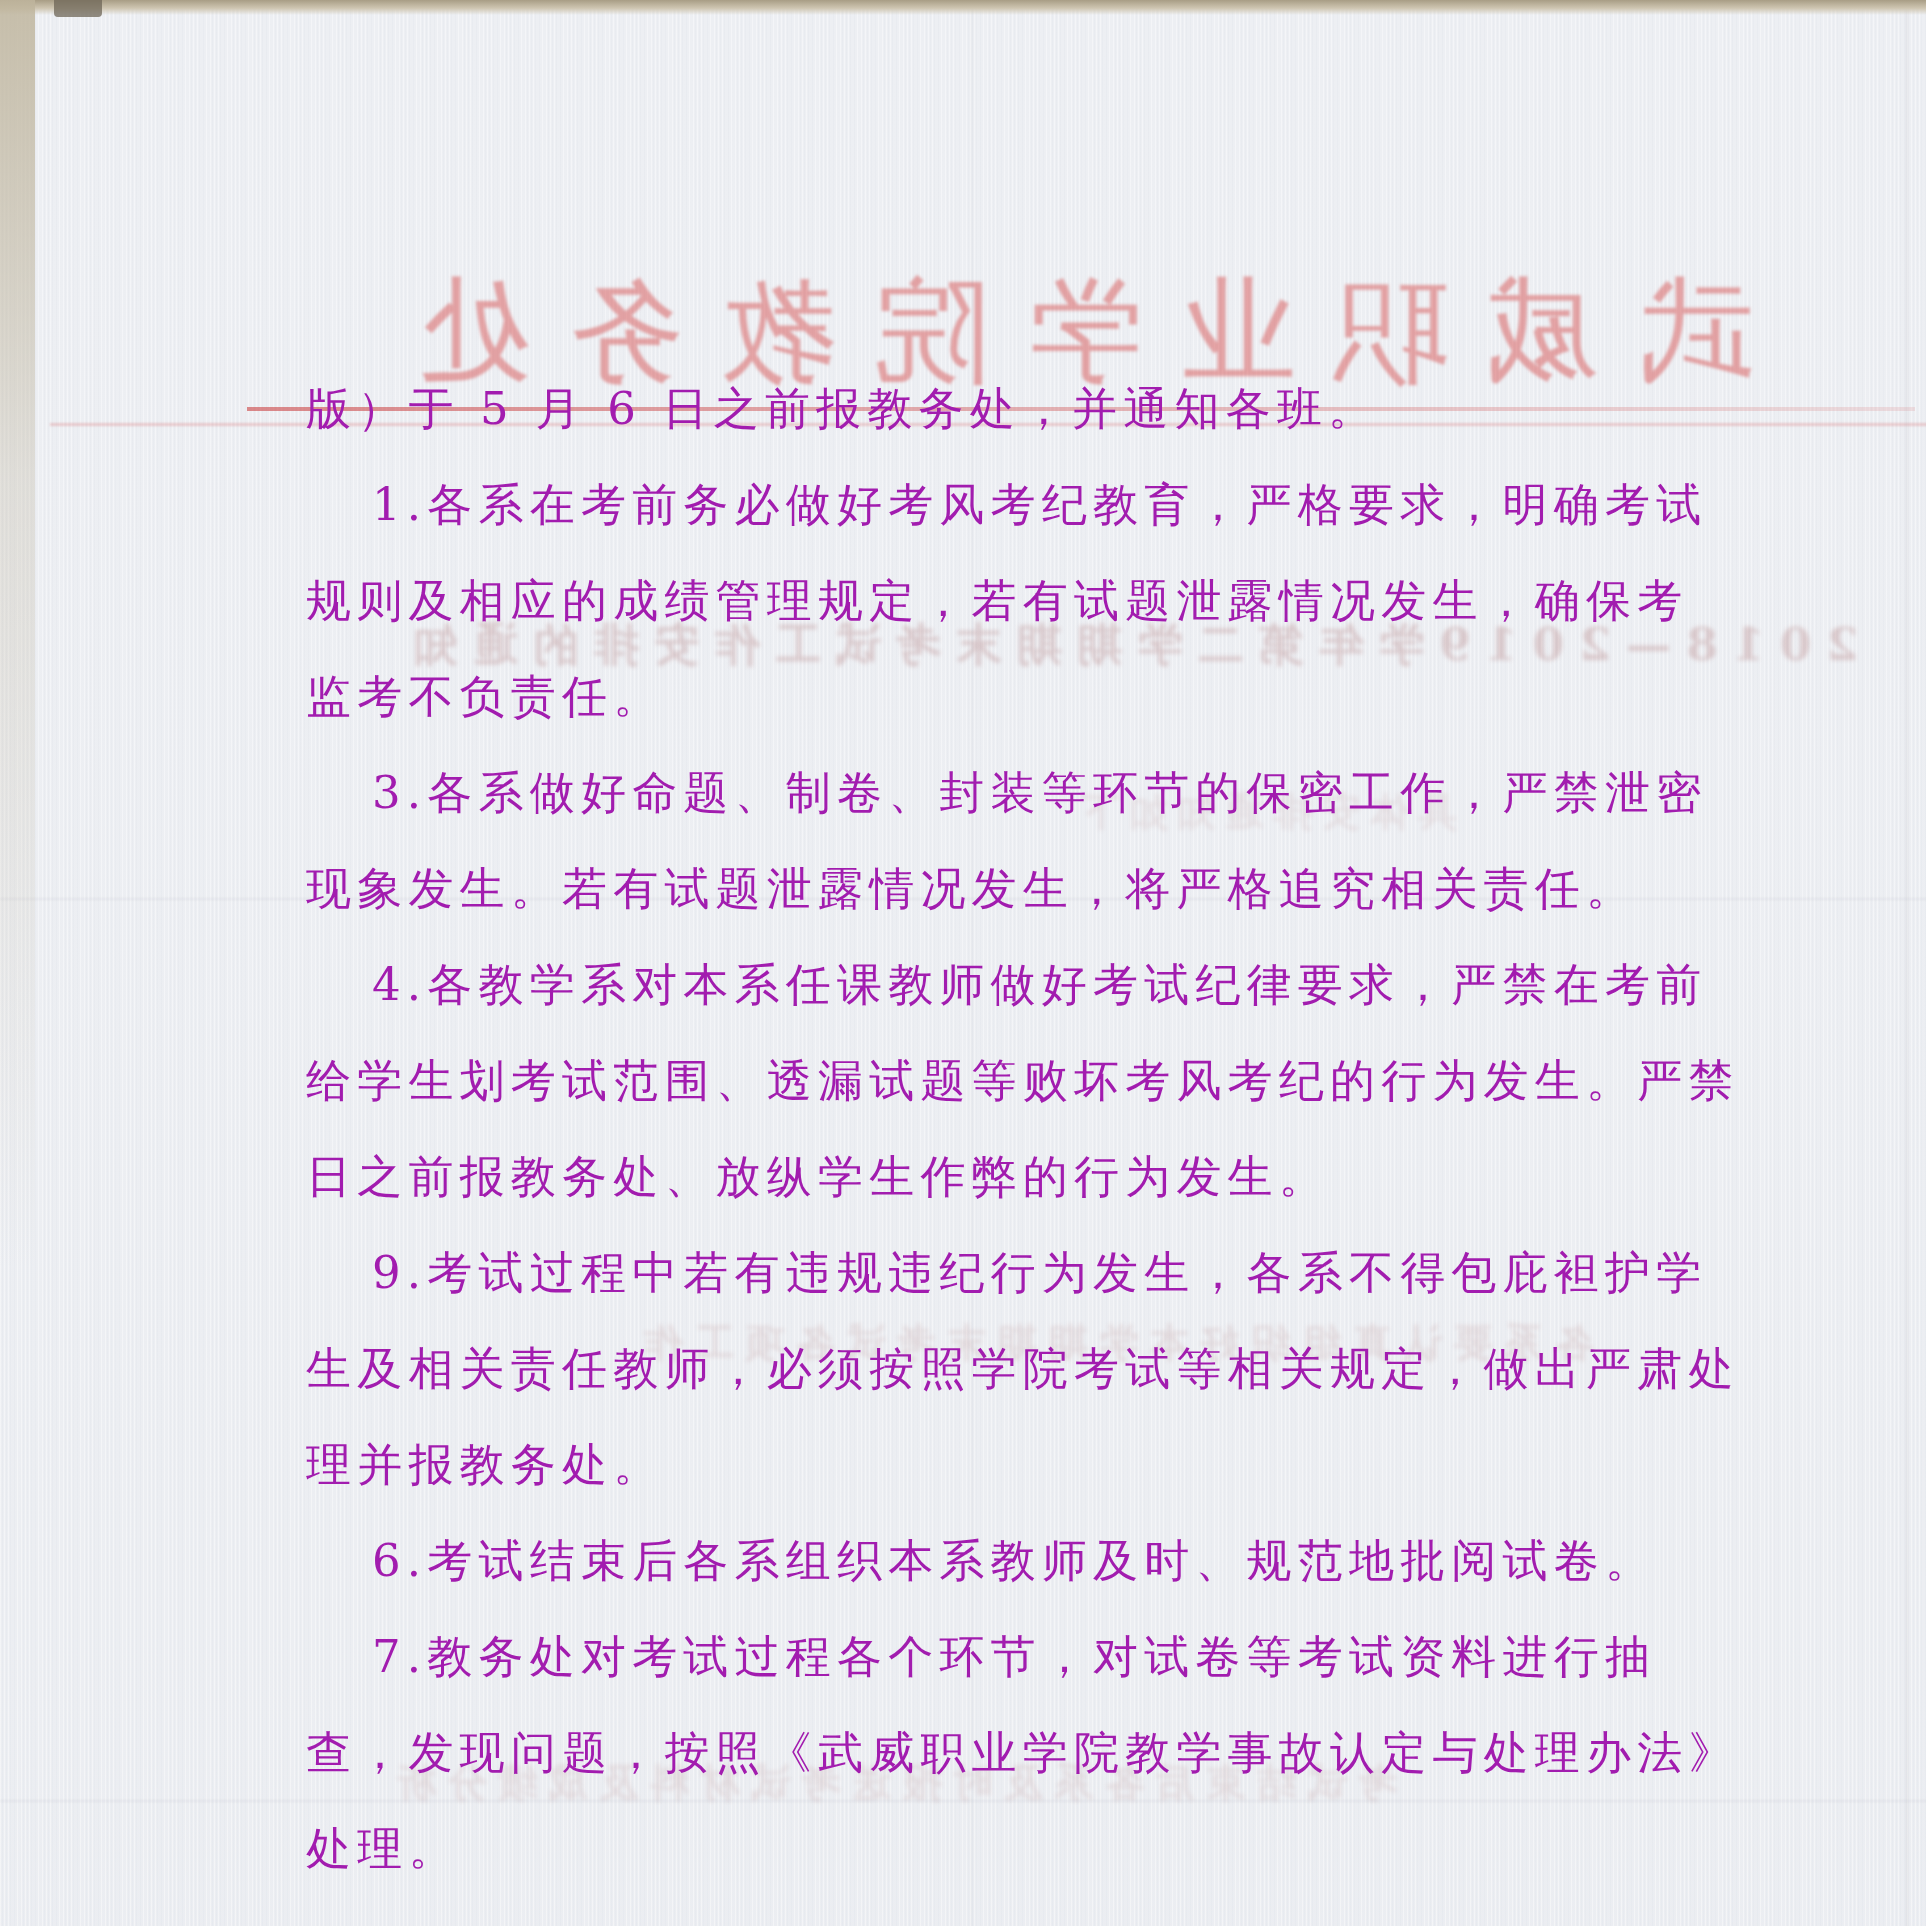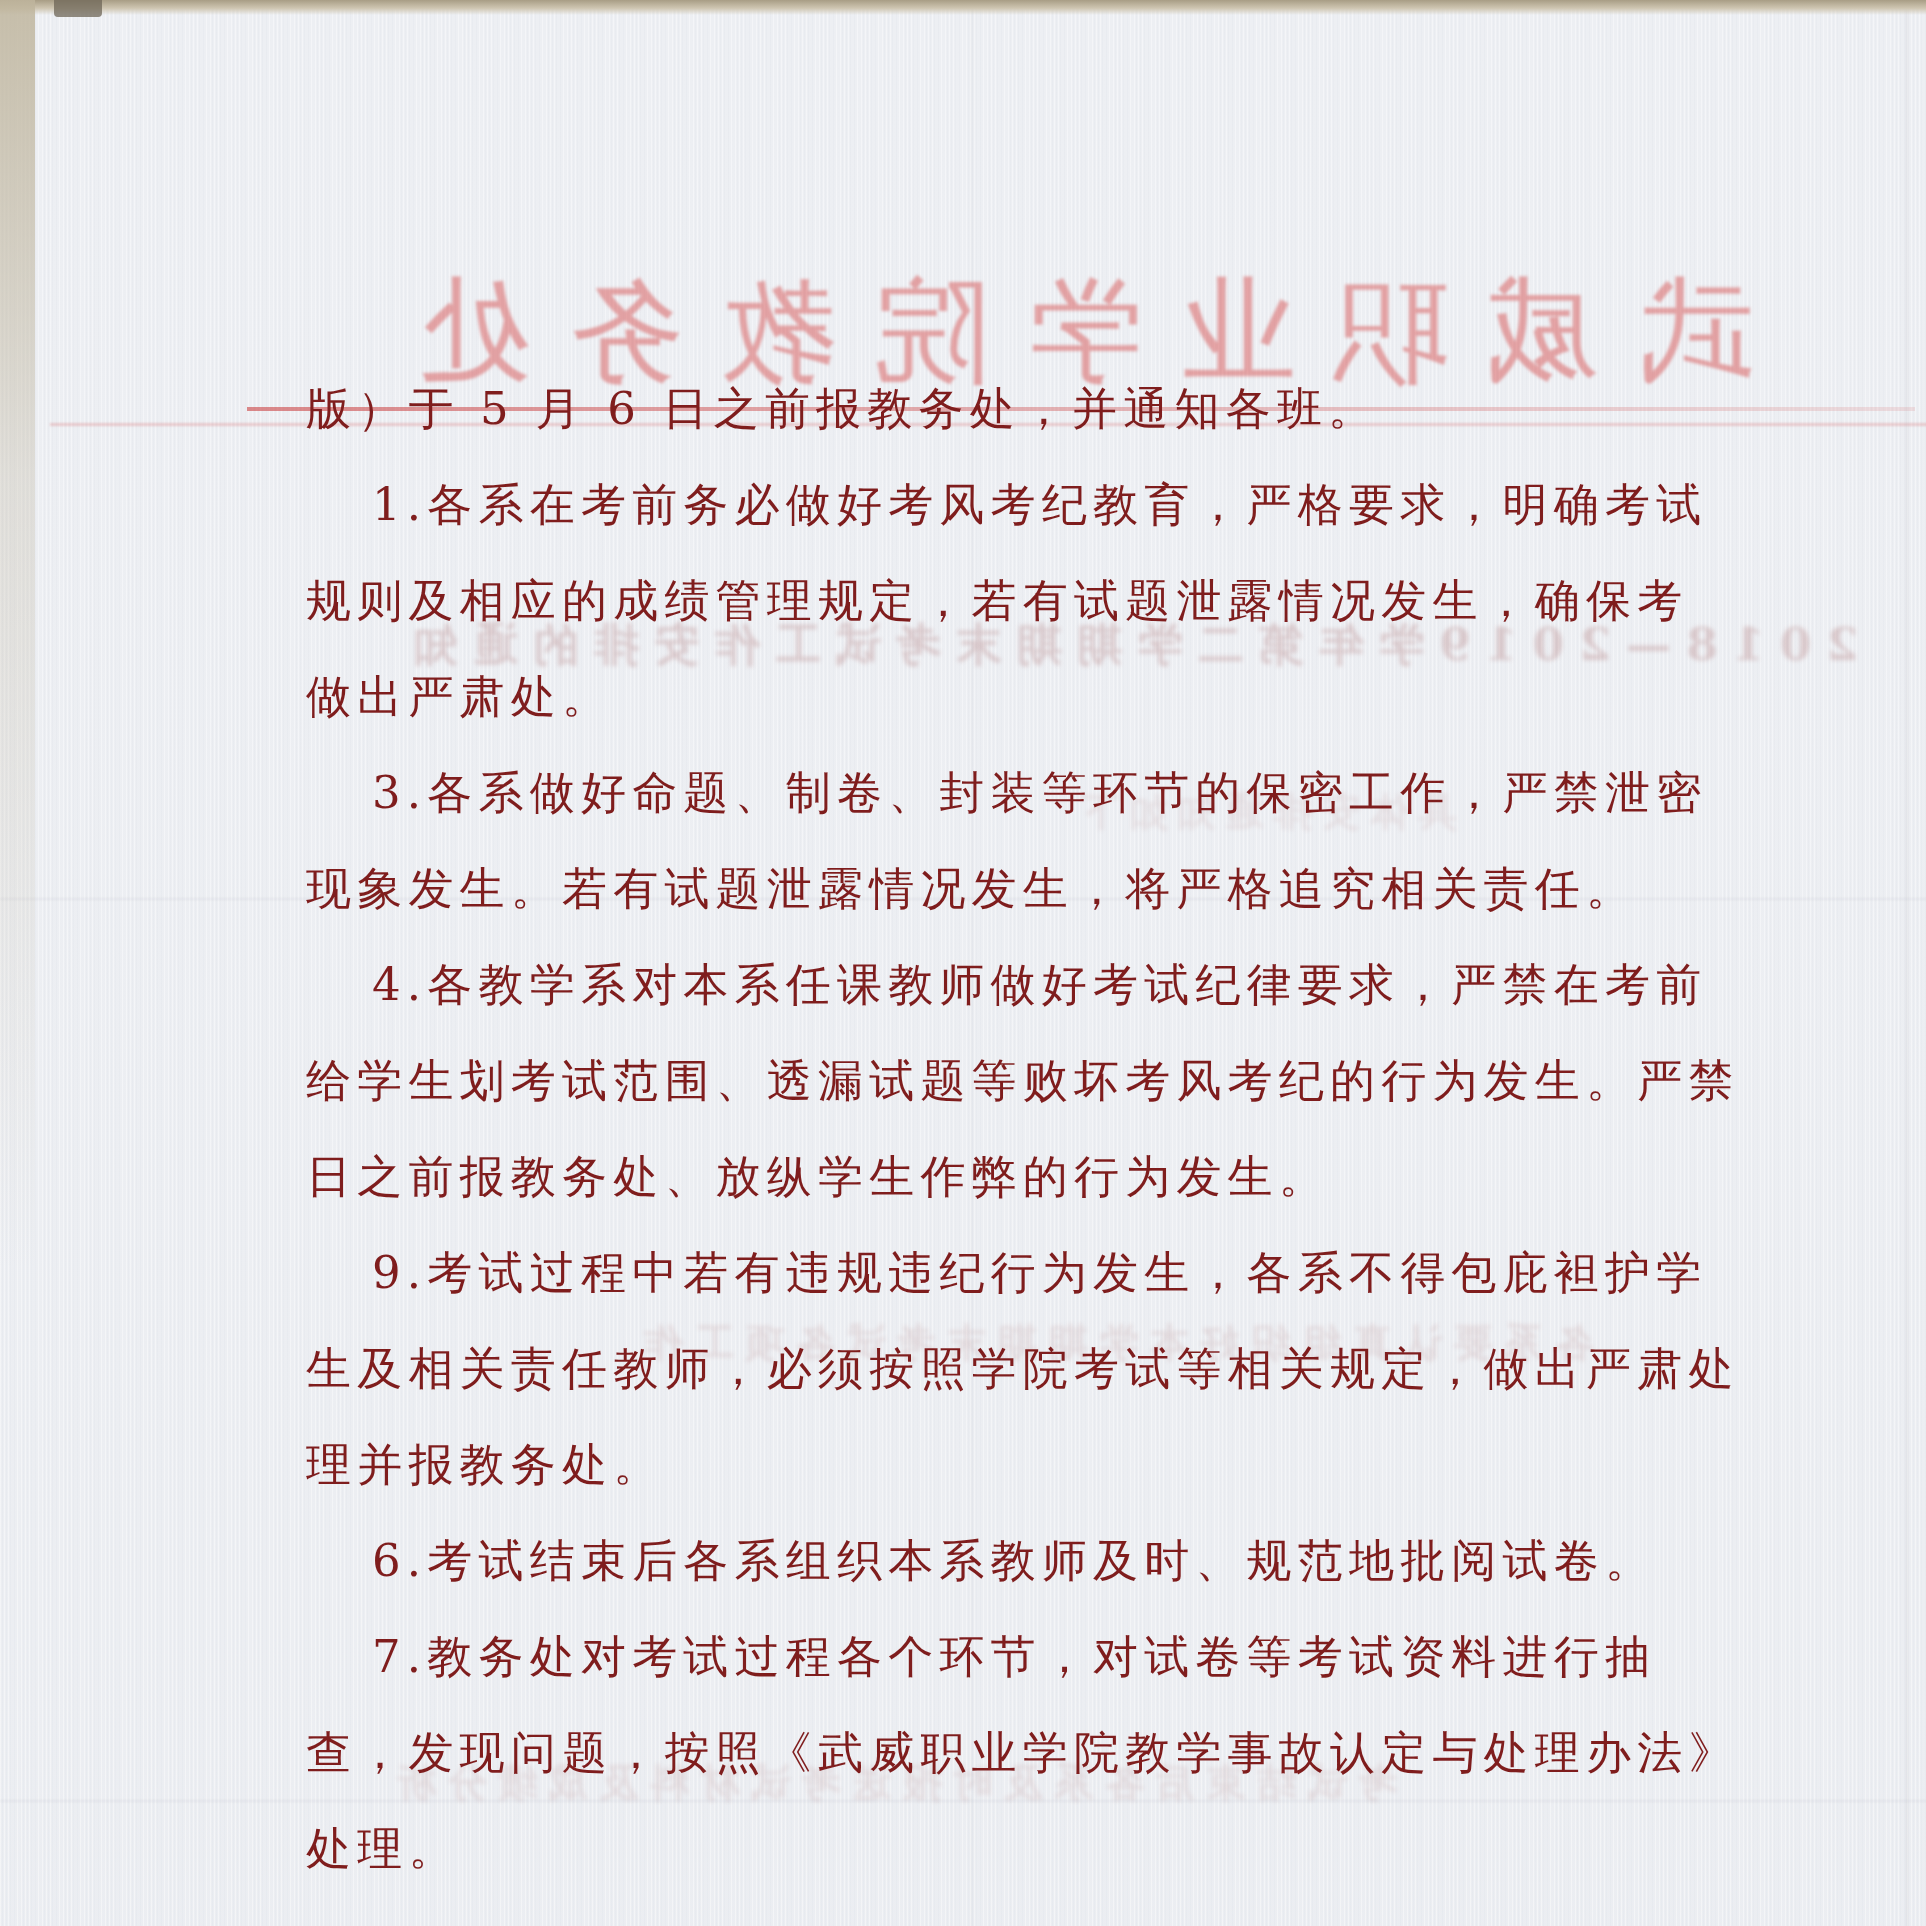--- a/index.html
+++ b/index.html
@@ -26,21 +26,21 @@
                color:rgba(216,84,84,.50);transform:scaleX(-1);filter:blur(1.5px);}
   .redrule-a{position:absolute;left:247px;top:407px;width:1668px;height:3.9px;filter:blur(0.4px);
              background:linear-gradient(90deg,rgba(199,48,48,.55) 0%,rgba(205,70,70,.40) 45%,rgba(214,104,104,.16) 100%);}
   .redrule-b{position:absolute;left:50px;top:423px;width:1891px;height:3.1px;filter:blur(0.8px);
              background:rgba(213,92,92,.26);}
   .ghost{position:absolute;white-space:nowrap;line-height:1.3;color:#a15d5d;
          transform:scaleX(-1);filter:blur(2.3px);font-weight:bold;}
 
   
   #doc-lines{position:absolute;left:306px;top:361px;width:1425px;
-             font-size:45px;line-height:96px;letter-spacing:6.2px;color:#7f1d1d;}
+             font-size:45px;line-height:96px;letter-spacing:6.2px;color:#a21caf;}
   #doc-lines .line{white-space:nowrap;}
   #doc-lines .ind{padding-left:66px;}
 
   
   #seal{position:absolute;left:1102px;top:1899px;width:424px;height:443px;
         transform:rotate(-5deg);filter:blur(0.5px);opacity:.95;}
 </style>
 </head>
 <body>
 
@@ -73,21 +73,21 @@
     <path id="sealBottomArc" d="M 187.5 724 A 400 400 0 0 0 912.5 724" fill="none"></path>
     <text font-size="66" fill="#d0434c" opacity="0.62" letter-spacing="22">
       <textPath href="#sealBottomArc" startOffset="30">6206010036</textPath>
     </text>
   </svg>
 
   <div id="doc-lines">
       <div class="line">版）于 5 月 6 日之前报教务处，并通知各班。</div>
       <div class="line ind">1.各系在考前务必做好考风考纪教育，严格要求，明确考试</div>
       <div class="line">规则及相应的成绩管理规定，若有试题泄露情况发生，确保考</div>
-      <div class="line">做出严肃处。</div>
+      <div class="line">监考不负责任。</div>
       <div class="line ind">3.各系做好命题、制卷、封装等环节的保密工作，严禁泄密</div>
       <div class="line">现象发生。若有试题泄露情况发生，将严格追究相关责任。</div>
       <div class="line ind">4.各教学系对本系任课教师做好考试纪律要求，严禁在考前</div>
       <div class="line">给学生划考试范围、透漏试题等败坏考风考纪的行为发生。严禁</div>
       <div class="line">日之前报教务处、放纵学生作弊的行为发生。</div>
       <div class="line ind">9.考试过程中若有违规违纪行为发生，各系不得包庇袒护学</div>
       <div class="line">生及相关责任教师，必须按照学院考试等相关规定，做出严肃处</div>
       <div class="line">理并报教务处。</div>
       <div class="line ind">6.考试结束后各系组织本系教师及时、规范地批阅试卷。</div>
       <div class="line ind">7.教务处对考试过程各个环节，对试卷等考试资料进行抽</div>

